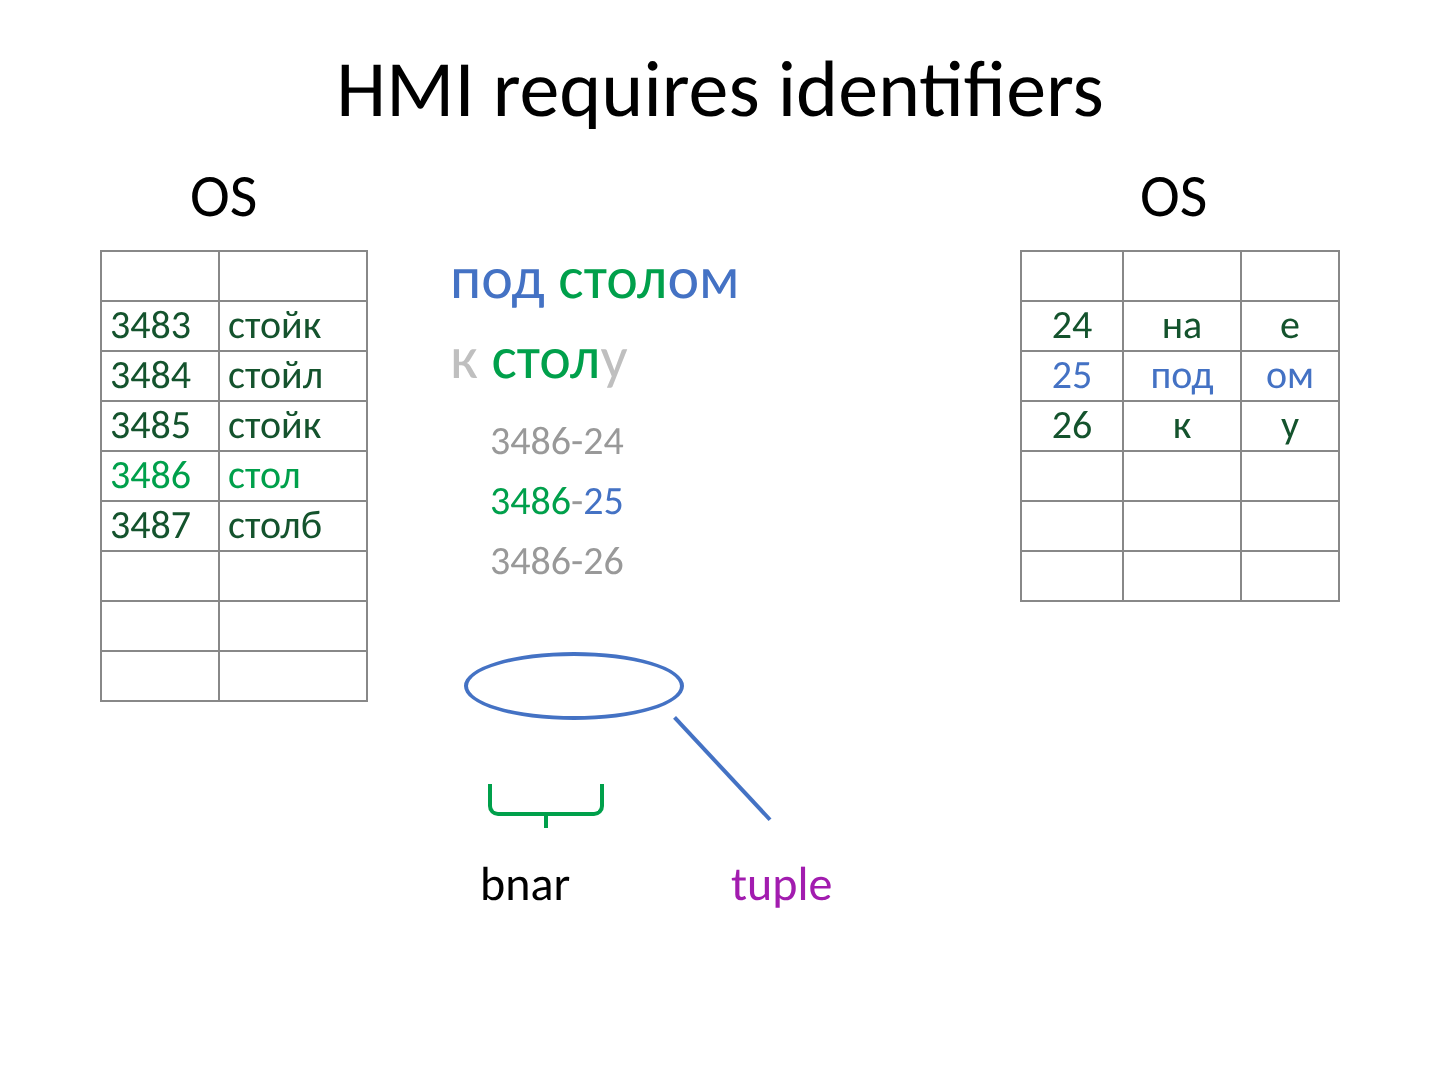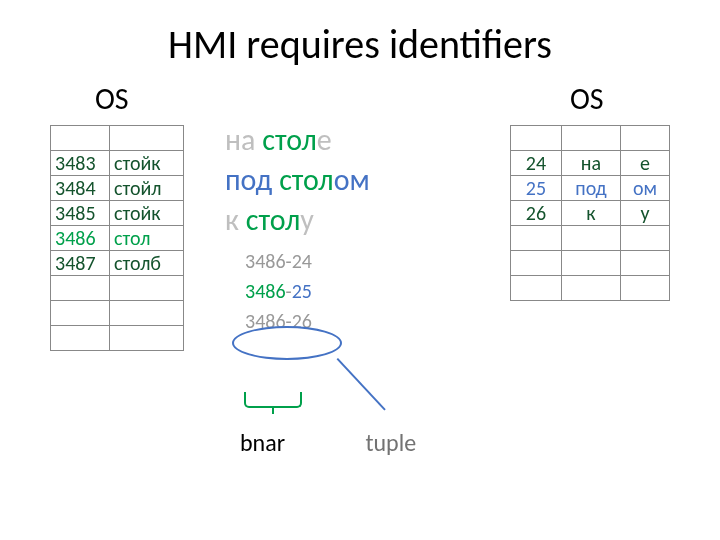--- a/index.html
+++ b/index.html
@@ -75,21 +75,21 @@
   .ids .blue  { color: #4472c4; }
 
   .labels-row {
     position: absolute;
     top: 412px;
     left: 240px;
     font-size: 24px;
   }
   .labels-row span { display: inline-block; margin-top: 16px; }
   .bnar-label { width: 120px; }
-  .tuple-label { color: #737373; }
+  .tuple-label { color: #a21caf; }
 
   
   .bracket {
     position: absolute;
     top: 392px;
     left: 244px;
     width: 54px;
     height: 14px;
     border-left: 2px solid #00a04b;
     border-right: 2px solid #00a04b;
@@ -214,21 +214,20 @@
       <tr>
         <td class="c0"></td>
         <td class="c1"></td>
         <td class="c2"></td>
       </tr>
     </tbody>
   </table>
 
 <div class="center-col">
   <div id="phrases">
-      <div class="phrase"><span class="grey">на </span><span class="green">стол</span><span class="grey">е</span></div>
       <div class="phrase"><span class="blue">под </span><span class="green">стол</span><span class="blue">ом</span></div>
       <div class="phrase"><span class="grey">к </span><span class="green">стол</span><span class="grey">у</span></div>
     </div>
   <div id="ids" class="ids">
       <div><span class="grey">3486</span><span class="grey">-</span><span class="grey">24</span></div>
       <div><span class="green">3486</span><span class="grey">-</span><span class="blue">25</span></div>
       <div><span class="grey">3486</span><span class="grey">-</span><span class="grey">26</span></div>
     </div>
 </div>
 

